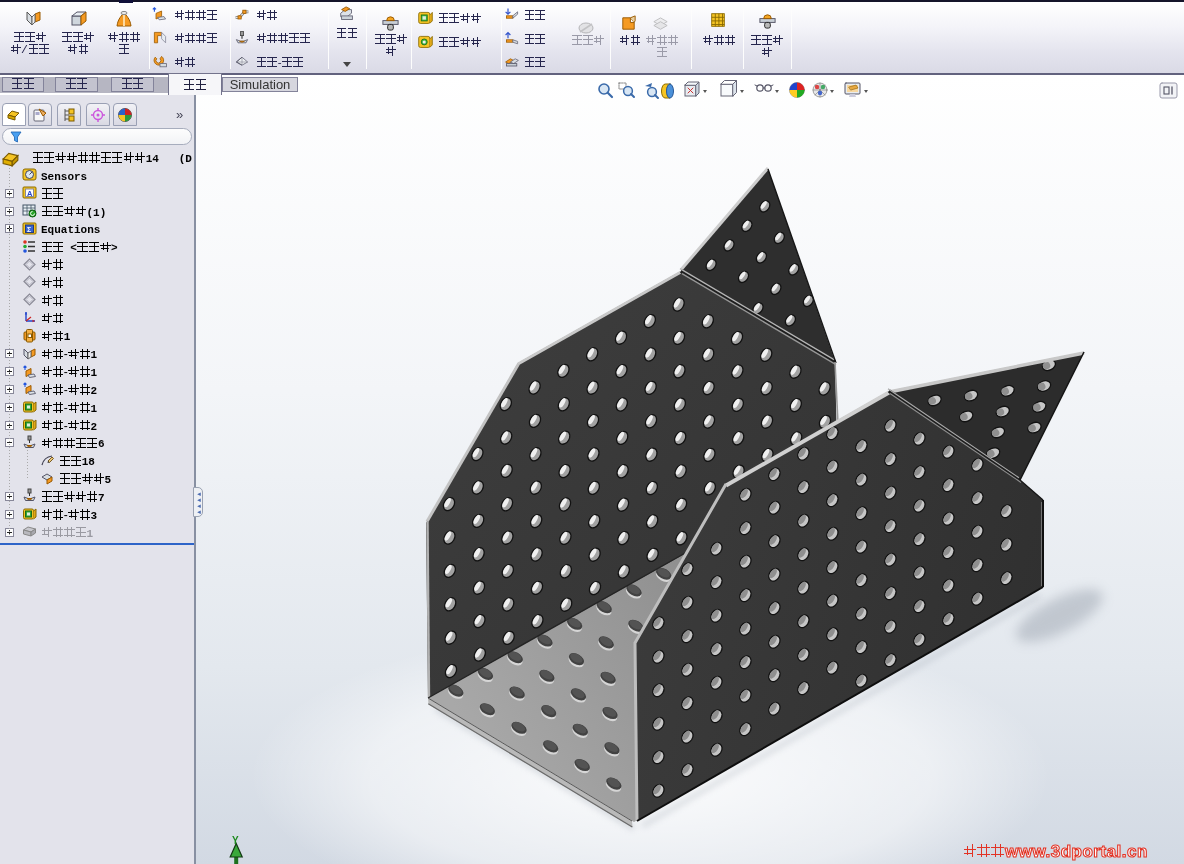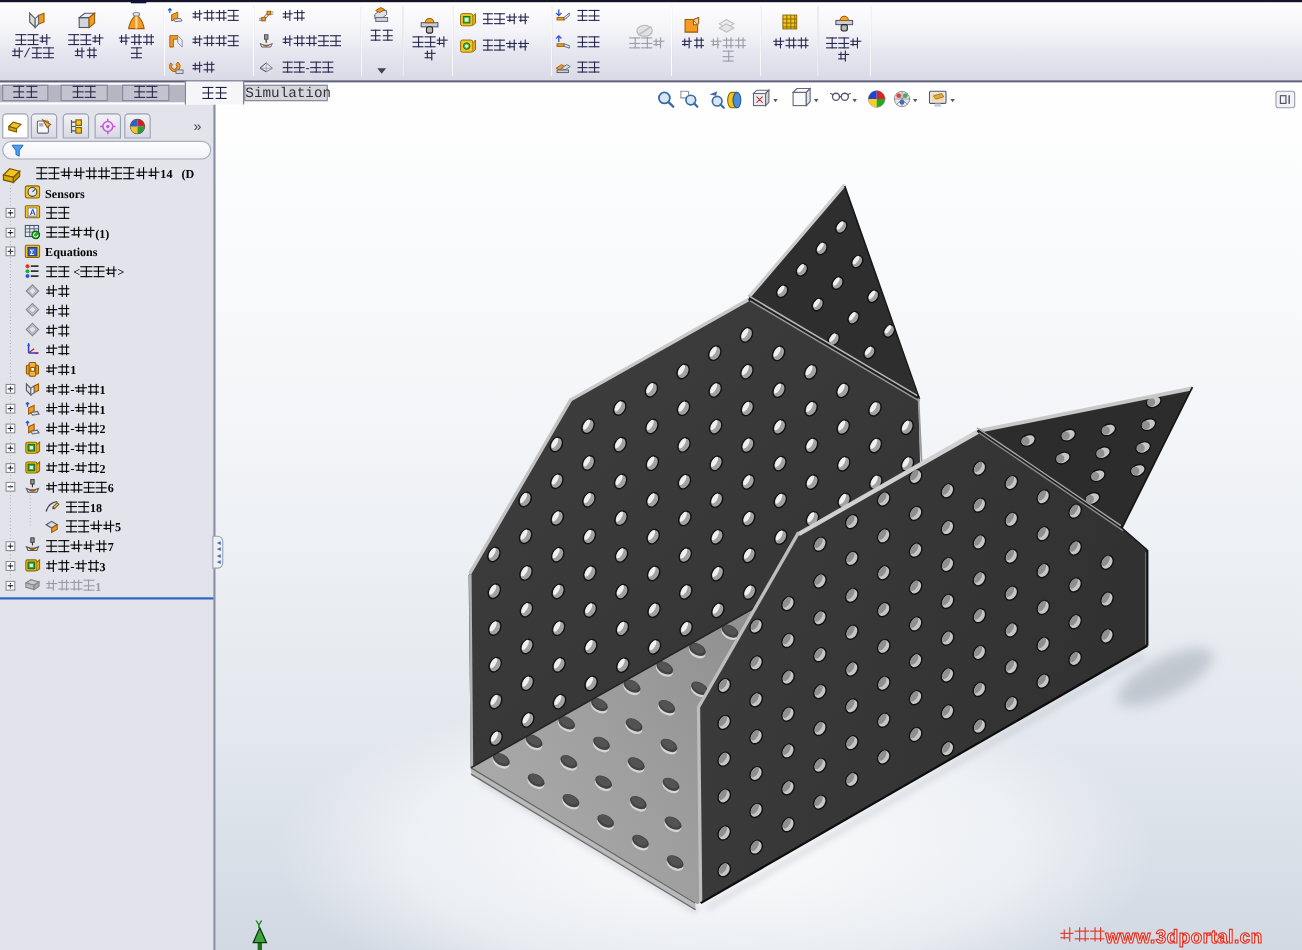--- a/index.html
+++ b/index.html
@@ -6,21 +6,21 @@
 
 .cj{display:inline-block;width:0.86em;height:0.88em;margin:0 0.045em;vertical-align:-0.08em;background-repeat:no-repeat;}
 .p0{background-image:linear-gradient(currentColor,currentColor),linear-gradient(currentColor,currentColor),linear-gradient(currentColor,currentColor),linear-gradient(currentColor,currentColor);background-size:100% 1px,100% 1px,100% 1px,1px 100%;background-position:0 0,0 50%,0 100%,50% 0;}
 .p2{background-image:linear-gradient(currentColor,currentColor),linear-gradient(currentColor,currentColor),linear-gradient(currentColor,currentColor),linear-gradient(currentColor,currentColor);background-size:100% 1px,100% 1px,1px 100%,1px 100%;background-position:0 25%,0 80%,30% 0,75% 0;}
 .p4{background-image:linear-gradient(currentColor,currentColor),linear-gradient(currentColor,currentColor),linear-gradient(currentColor,currentColor),linear-gradient(currentColor,currentColor);background-size:100% 1px,70% 1px,1px 70%,1px 100%;background-position:0 35%,15% 70%,25% 30%,70% 0;}
 
 .tbl{color:#26264e;font-size:11.5px;text-align:center;line-height:12px;}
 .gr{color:#9a9aa8;}
 .sep{position:absolute;top:6px;height:63px;width:1px;background:#b9b9c9;border-right:1px solid #fdfdfd;}
 .trow{position:absolute;height:16px;font-size:12px;color:#000;white-space:nowrap;}
-.lt{font-family:Liberation Serif, serif;font-size:11px;font-weight:bold;}
+.lt{font-family:Liberation Mono, monospace;font-size:11px;font-weight:bold;}
 </style></head><body>
 <div class="abs" style="left:0;top:0;width:1184px;height:75px;background:linear-gradient(#ffffff,#f4f4f9 35%,#e4e4ee 70%,#dadae6);border-top:2px solid #15152a;border-bottom:2px solid #62627e;"></div>
 <div class="abs" style="left:119px;top:0;width:14px;height:3px;background:#10103a;"></div>
 <div class="sep" style="left:148.5px;"></div>
 <div class="sep" style="left:230px;"></div>
 <div class="sep" style="left:328px;"></div>
 <div class="sep" style="left:365.5px;"></div>
 <div class="sep" style="left:411px;"></div>
 <div class="sep" style="left:500.6px;"></div>
 <div class="sep" style="left:609.8px;"></div>
@@ -151,21 +151,21 @@
       <rect x="2" y="8" width="16" height="4" fill="#c8cfd6" stroke="#556"></rect>
       <path d="M6 8 a4 4 0 0 1 8 0 Z" fill="#f5a623" stroke="#9a5a00"></path>
       <rect x="7" y="12" width="6" height="6" rx="2" fill="#b8b8b8" stroke="#222"></rect>
     </svg></div>
 <div class="abs tbl" style="left:746px;top:34px;width:42px;"><i class="cj p0"></i><i class="cj p0"></i><i class="cj p4"></i><br><i class="cj p4"></i></div>
 <div class="abs" style="left:0;top:77px;width:298px;height:16px;background:#b6b6c2;"></div>
 <div class="abs" style="z-index:10;left:2px;top:77px;width:42px;height:15px;background:#c3c3cf;border:1px solid #83839a;color:#26264e;font-size:12px;text-align:center;line-height:13px;"><i class="cj p0"></i><i class="cj p0"></i></div>
 <div class="abs" style="z-index:10;left:55px;top:77px;width:43px;height:15px;background:#c3c3cf;border:1px solid #83839a;color:#26264e;font-size:12px;text-align:center;line-height:13px;"><i class="cj p0"></i><i class="cj p0"></i></div>
 <div class="abs" style="z-index:10;left:111px;top:77px;width:43px;height:15px;background:#c3c3cf;border:1px solid #83839a;color:#26264e;font-size:12px;text-align:center;line-height:13px;"><i class="cj p0"></i><i class="cj p0"></i></div>
 <div class="abs" style="z-index:10;left:168px;top:73px;width:54px;height:22px;background:#f6f6f9;border:1px solid #73738c;border-bottom:none;color:#202040;font-size:12px;text-align:center;line-height:22px;"><i class="cj p0"></i><i class="cj p0"></i></div>
-<div class="abs" style="z-index:10;left:222px;top:77px;width:76px;height:15px;background:#d6d6de;border:1px solid #83839a;color:#26264e;font-size:12px;text-align:center;line-height:13px;"><span style="font-family:Liberation Mono, monospace;font-size:13px;color:#333">Simulation</span></div>
+<div class="abs" style="z-index:10;left:222px;top:77px;width:76px;height:15px;background:#d6d6de;border:1px solid #83839a;color:#26264e;font-size:12px;text-align:center;line-height:13px;"><span style="font-family:Liberation Sans, sans-serif;font-size:13px;color:#333">Simulation</span></div>
 <div class="abs" style="left:0;top:95px;width:196px;height:769px;background:#e3e3eb;border-right:2px solid #8890a2;"></div>
 <div class="abs" style="left:2px;top:103px;width:24px;height:23px;background:#ffffff;border:1px solid #9aa0b4;border-radius:4px 4px 0 0;"><svg width="16" height="16" viewBox="0 0 16 16" style="margin:3px 0 0 3px">
       <path d="M2 8 L6 4 L13 6 L9 10 Z" fill="#f5c423" stroke="#7a5a00"></path>
       <path d="M2 8 L9 10 L9 13 L2 11 Z" fill="#d8a800" stroke="#7a5a00"></path>
     </svg></div>
 <div class="abs" style="left:28px;top:103px;width:24px;height:23px;background:linear-gradient(#f2f2f6,#d9d9e3);border:1px solid #9aa0b4;border-radius:4px 4px 0 0;"><svg width="16" height="16" viewBox="0 0 16 16" style="margin:3px 0 0 3px">
       <rect x="2" y="3" width="10" height="11" rx="1" fill="#f8f8f8" stroke="#667"></rect>
       <rect x="3.5" y="5" width="4" height="3" fill="#aac"></rect>
       <path d="M7 2 L14 6 L11 9 Z" fill="#f0b060" stroke="#9a5a00"></path>
     </svg></div>

